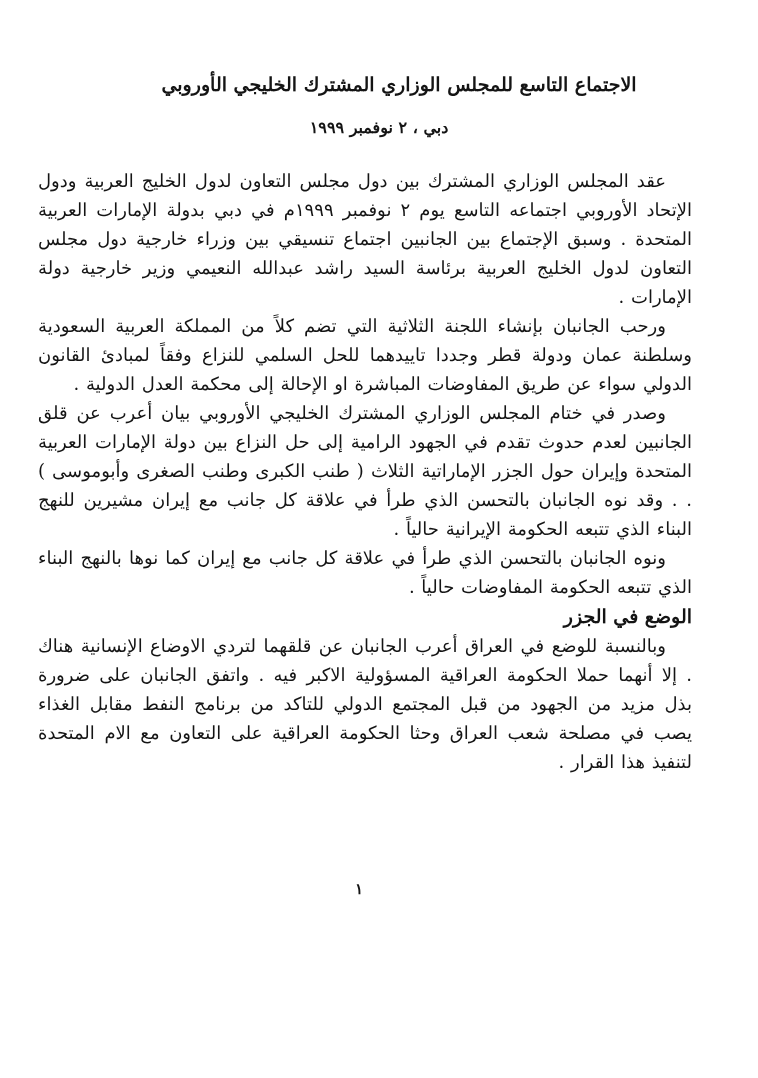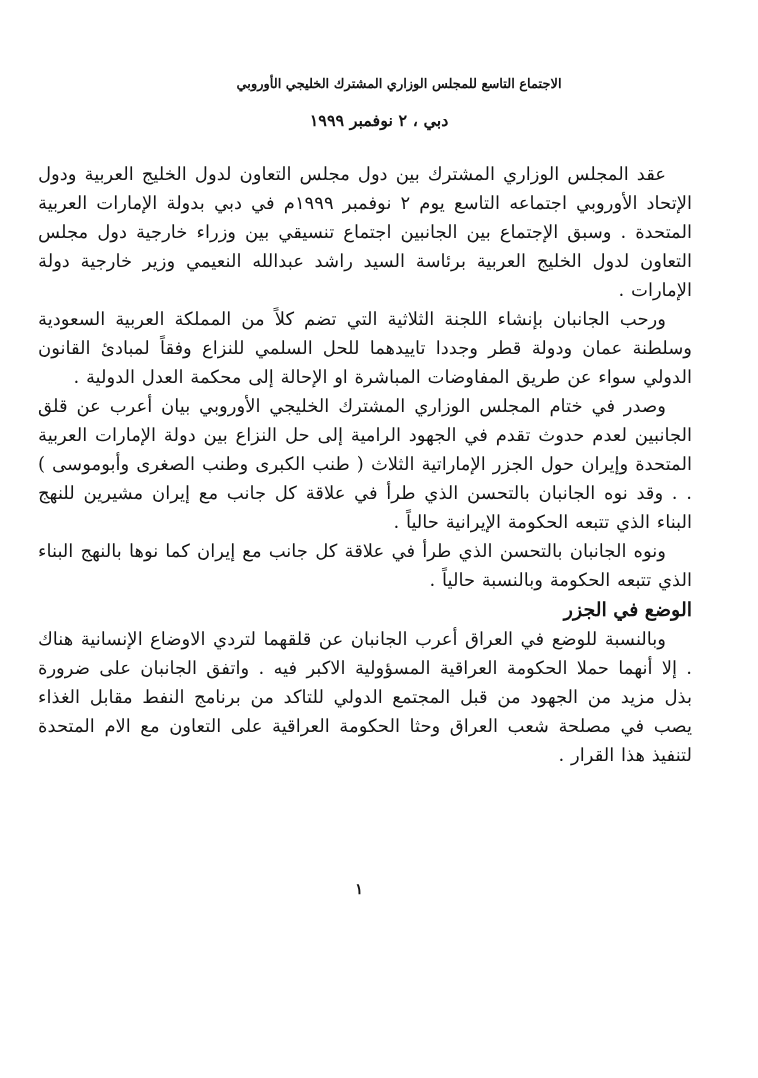--- a/index.html
+++ b/index.html
@@ -17,27 +17,27 @@
     color: #141414;
     font-family: "DejaVu Serif", "Liberation Serif", serif;
     overflow: hidden;
   }
   .title-block {
     padding-top: 72px;
     text-align: center;
     font-weight: 700;
   }
   .doc-title {
-    font-size: 13px;
+    font-size: 19px;
     line-height: 24px;
     letter-spacing: 0.2px;
     margin-left: 40px;
   }
   .doc-subtitle {
-    margin-top: 14px;
+    margin-top: 21px;
     font-size: 16px;
     line-height: 22px;
     letter-spacing: 1px;
   }
   .body-text {
     margin: 27px 66px 0 38px; 
     font-size: 18px;
     line-height: 29px;
     text-align: justify;
   }
@@ -71,21 +71,21 @@
 
   <div class="title-block">
     <div class="doc-title">الاجتماع التاسع للمجلس الوزاري المشترك الخليجي الأوروبي</div>
     <div class="doc-subtitle">دبي ، ٢ نوفمبر ١٩٩٩</div>
   </div>
 
   <div class="body-text">
     <p>عقد المجلس الوزاري المشترك بين دول مجلس التعاون لدول الخليج العربية ودول الإتحاد الأوروبي اجتماعه التاسع يوم ٢ نوفمبر ١٩٩٩م في دبي بدولة الإمارات العربية المتحدة . وسبق الإجتماع بين الجانبين اجتماع تنسيقي بين وزراء خارجية دول مجلس التعاون لدول الخليج العربية برئاسة السيد راشد عبدالله النعيمي وزير خارجية دولة الإمارات .</p>
     <p>ورحب الجانبان بإنشاء اللجنة الثلاثية التي تضم كلاً من المملكة العربية السعودية وسلطنة عمان ودولة قطر وجددا تاييدهما للحل السلمي للنزاع وفقاً لمبادئ القانون الدولي سواء عن طريق المفاوضات المباشرة او الإحالة إلى محكمة العدل الدولية .</p>
     <p>وصدر في ختام المجلس الوزاري المشترك الخليجي الأوروبي بيان أعرب عن قلق الجانبين لعدم حدوث تقدم في الجهود الرامية إلى حل النزاع بين دولة الإمارات العربية المتحدة وإيران حول الجزر الإماراتية الثلاث ( طنب الكبرى وطنب الصغرى وأبوموسى ) . . وقد نوه الجانبان بالتحسن الذي طرأ في علاقة كل جانب مع إيران مشيرين للنهج البناء الذي تتبعه الحكومة الإيرانية حالياً .</p>
-    <p>ونوه الجانبان بالتحسن الذي طرأ في علاقة كل جانب مع إيران كما نوها بالنهج البناء الذي تتبعه الحكومة وبالنسبة حالياً .</p>
+    <p>ونوه الجانبان بالتحسن الذي طرأ في علاقة كل جانب مع إيران كما نوها بالنهج البناء الذي تتبعه الحكومة المفاوضات حالياً .</p>
 
     <h2 class="section-heading">الوضع في الجزر</h2>
 
     <p>وبالنسبة للوضع في العراق أعرب الجانبان عن قلقهما لتردي الاوضاع الإنسانية هناك . إلا أنهما حملا الحكومة العراقية المسؤولية الاكبر فيه . واتفق الجانبان على ضرورة بذل مزيد من الجهود من قبل المجتمع الدولي للتاكد من برنامج النفط مقابل الغذاء يصب في مصلحة شعب العراق وحثا الحكومة العراقية على التعاون مع الام المتحدة لتنفيذ هذا القرار .</p>
   </div>
 
   <div class="page-number">١</div>
 
 </div>
 

